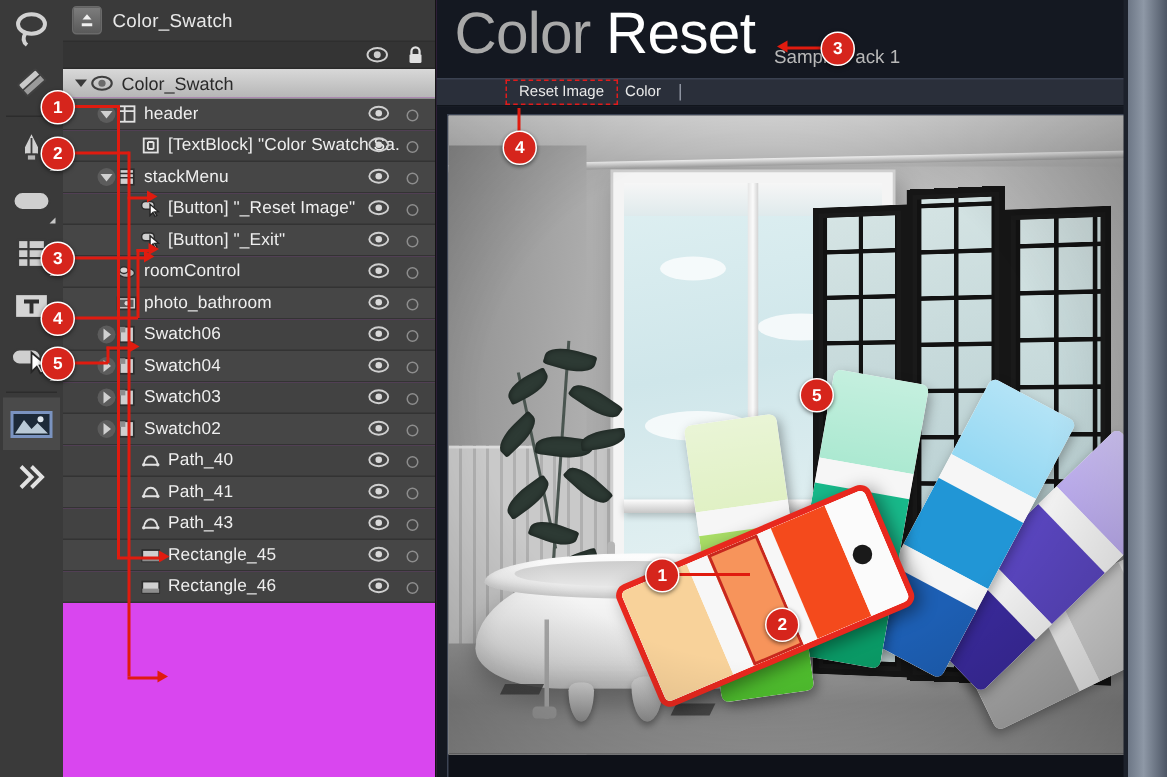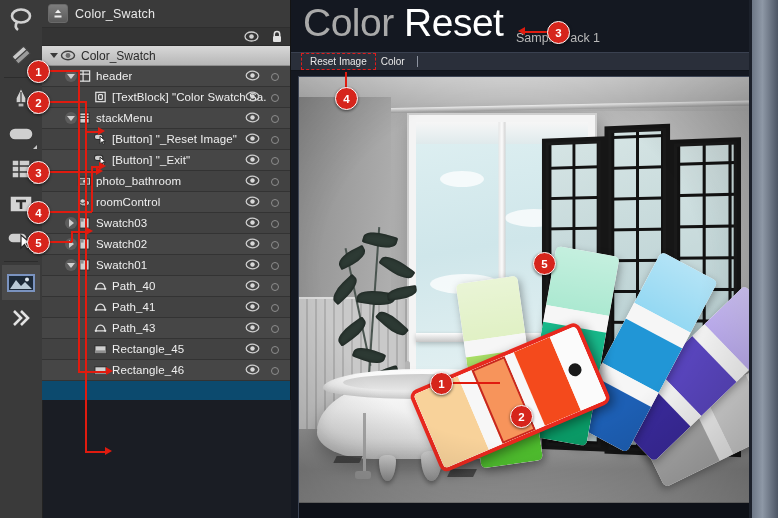--- a/index.html
+++ b/index.html
@@ -14,22 +14,22 @@
   .tb-group{background:#3a3a3a;margin-bottom:3px;padding:2px 0;}
   .tb-sep{height:1px;background:#2c2c2c;margin:1px 4px;}
   .tb-btn{position:relative;width:38px;height:35px;margin:0 2px;
           display:flex;align-items:center;justify-content:center;}
   .tb-btn.sel{background:#4a4a4a;}
   .tb-corner{position:absolute;right:3px;bottom:2px;width:0;height:0;
              border-left:4px solid transparent;border-bottom:4px solid #c8c8c8;}
   .tb-ico{display:block;}
 
   
-  .tree-panel{position:absolute;left:42px;top:0;width:248px;height:400px;
-              background:#0c4a6e;border-right:1px solid #141414;overflow:hidden;}
+  .tree-panel{position:absolute;left:42px;top:0;width:248px;height:518px;
+              background:#d946ef;border-right:1px solid #141414;overflow:hidden;}
   .tp-title{height:27px;background:#3a3a3a;display:flex;align-items:center;
             padding-left:6px;border-bottom:1px solid #2e2e2e;}
   .tp-title-ico{width:18px;height:17px;border:1px solid #6a6a6a;border-radius:3px;
                 background:linear-gradient(#7d7d7d,#5a5a5a);margin-right:7px;
                 display:flex;align-items:center;justify-content:center;}
   .tp-title-txt{color:#e8e8e8;font-size:12.5px;letter-spacing:.2px;}
   .tp-cols{height:17px;background:#343434;display:flex;align-items:center;
            justify-content:flex-end;padding-right:7px;gap:12px;
            border-bottom:1px solid #2a2a2a;}
   .tp-root{height:19px;background:linear-gradient(#d8d8d8,#b6b6b6);
@@ -62,21 +62,21 @@
   .hdr{position:relative;height:52px;}
   .hdr-title{position:absolute;left:12px;top:1px;font-size:39px;letter-spacing:-.5px;}
   .hdr-t1{color:#a9a9a9;font-weight:400;}
   .hdr-t2{color:#ffffff;font-weight:400;}
   .hdr-sub{position:absolute;left:225px;top:31px;color:#b9b9b9;font-size:12.5px;}
   .menubar{position:relative;height:17px;background:#2a2f3a;
            border-top:1px solid #3a4150;border-bottom:1px solid #11151c;
            display:flex;align-items:center;padding-left:12px;gap:0;}
   .mb-item{position:relative;color:#e9e9e9;font-size:10px;padding:1px 7px;
            white-space:nowrap;}
-  .mb-item.focus{outline:1px dashed #e01b1b;outline-offset:1px;}
+  .mb-item.focus{outline:1px dashed #e01b1b;outline-offset:1px;margin-left:36px;}
   .mb-div{width:1px;height:11px;background:#8d93a0;margin:0 5px;}
 
   .viewer{position:relative;margin:5px 7px 0 7px;height:442px;
           background:#0e1118;border:1px solid #3c4454;}
   .viewer-cap{height:14px;background:linear-gradient(#c2c2c2,#9d9d9d);
               color:#2a2a2a;font-size:9.5px;text-align:center;line-height:14px;
               letter-spacing:.4px;border-bottom:1px solid #7b7b7b;}
   .photo{position:relative;width:100%;height:426px;overflow:hidden;background:#9d9d9d;}
 
   
@@ -391,102 +391,122 @@
             <ellipse cx="7.5" cy="5.5" rx="6.3" ry="4.3" fill="none" stroke="#cfcfcf" stroke-width="1.25"></ellipse>
             <circle cx="7.5" cy="5.5" r="2.2" fill="#d8d8d8"></circle>
           </svg>
           <span class="rdot"></span>
         </div>
         <div class="row">
           <span style="display:inline-block;width:22px;flex:0 0 auto"></span>
           <span class="tw"></span>
           <span class="nico">
             <svg width="16" height="16" viewBox="0 0 16 16">
+              <ellipse cx="8" cy="9" rx="5.5" ry="3.3" fill="#b8b8b8" stroke="#2c2c2c" stroke-width="1"></ellipse>
+              <ellipse cx="6" cy="7" rx="3" ry="2.4" fill="#d2d2d2" stroke="#2c2c2c" stroke-width="1"></ellipse>
+            </svg>
+          </span>
+          <span class="row-label">roomControl</span>
+          <svg class="reye" width="15" height="11" viewBox="0 0 15 11">
+            <ellipse cx="7.5" cy="5.5" rx="6.3" ry="4.3" fill="none" stroke="#cfcfcf" stroke-width="1.25"></ellipse>
+            <circle cx="7.5" cy="5.5" r="2.2" fill="#d8d8d8"></circle>
+          </svg>
+          <span class="rdot"></span>
+        </div>
+        <div class="row">
+          <span style="display:inline-block;width:22px;flex:0 0 auto"></span>
+          <span class="tw"></span>
+          <span class="nico">
+            <svg width="16" height="16" viewBox="0 0 16 16">
               <rect x="1.5" y="4" width="13" height="8.5" fill="#cfcfcf" stroke="#2c2c2c" stroke-width="1.2"></rect>
               <rect x="3.2" y="5.6" width="9.6" height="5.3" fill="#5a5a5a"></rect>
               <circle cx="8" cy="8.2" r="1.6" fill="#d8d8d8"></circle>
             </svg>
           </span>
           <span class="row-label">photo_bathroom</span>
-          <svg class="reye" width="15" height="11" viewBox="0 0 15 11">
-            <ellipse cx="7.5" cy="5.5" rx="6.3" ry="4.3" fill="none" stroke="#cfcfcf" stroke-width="1.25"></ellipse>
-            <circle cx="7.5" cy="5.5" r="2.2" fill="#d8d8d8"></circle>
-          </svg>
-          <span class="rdot"></span>
-        </div>
-        <div class="row">
-          <span style="display:inline-block;width:22px;flex:0 0 auto"></span>
-          <span class="tw"></span>
-          <span class="nico">
-            <svg width="16" height="16" viewBox="0 0 16 16">
-              <ellipse cx="8" cy="9" rx="5.5" ry="3.3" fill="#b8b8b8" stroke="#2c2c2c" stroke-width="1"></ellipse>
-              <ellipse cx="6" cy="7" rx="3" ry="2.4" fill="#d2d2d2" stroke="#2c2c2c" stroke-width="1"></ellipse>
-            </svg>
-          </span>
-          <span class="row-label">roomControl</span>
           <svg class="reye" width="15" height="11" viewBox="0 0 15 11">
             <ellipse cx="7.5" cy="5.5" rx="6.3" ry="4.3" fill="none" stroke="#cfcfcf" stroke-width="1.25"></ellipse>
             <circle cx="7.5" cy="5.5" r="2.2" fill="#d8d8d8"></circle>
           </svg>
           <span class="rdot"></span>
         </div>
         <div class="row">
           <span style="display:inline-block;width:22px;flex:0 0 auto"></span>
           <span class="tw">
             <span class="tw-circ">
               <i class="tw-r" style="margin-left:1px;"></i>
             </span>
           </span>
           <span class="nico">
             <svg width="16" height="16" viewBox="0 0 16 16">
               <rect x="3" y="2.5" width="10" height="11" fill="#cfcfcf" stroke="#2c2c2c" stroke-width="1.2"></rect>
               <rect x="3" y="2.5" width="4" height="4" fill="#8e8e8e"></rect>
             </svg>
           </span>
-          <span class="row-label">Swatch03</span>
+          <span class="row-label">Swatch06</span>
           <svg class="reye" width="15" height="11" viewBox="0 0 15 11">
             <ellipse cx="7.5" cy="5.5" rx="6.3" ry="4.3" fill="none" stroke="#cfcfcf" stroke-width="1.25"></ellipse>
             <circle cx="7.5" cy="5.5" r="2.2" fill="#d8d8d8"></circle>
           </svg>
           <span class="rdot"></span>
         </div>
         <div class="row">
           <span style="display:inline-block;width:22px;flex:0 0 auto"></span>
           <span class="tw">
             <span class="tw-circ">
               <i class="tw-r" style="margin-left:1px;"></i>
             </span>
           </span>
           <span class="nico">
             <svg width="16" height="16" viewBox="0 0 16 16">
               <rect x="3" y="2.5" width="10" height="11" fill="#cfcfcf" stroke="#2c2c2c" stroke-width="1.2"></rect>
               <rect x="3" y="2.5" width="4" height="4" fill="#8e8e8e"></rect>
             </svg>
           </span>
-          <span class="row-label">Swatch02</span>
+          <span class="row-label">Swatch04</span>
           <svg class="reye" width="15" height="11" viewBox="0 0 15 11">
             <ellipse cx="7.5" cy="5.5" rx="6.3" ry="4.3" fill="none" stroke="#cfcfcf" stroke-width="1.25"></ellipse>
             <circle cx="7.5" cy="5.5" r="2.2" fill="#d8d8d8"></circle>
           </svg>
           <span class="rdot"></span>
         </div>
         <div class="row">
           <span style="display:inline-block;width:22px;flex:0 0 auto"></span>
           <span class="tw">
             <span class="tw-circ">
-              <i class="tw-d" style=""></i>
+              <i class="tw-r" style="margin-left:1px;"></i>
             </span>
           </span>
           <span class="nico">
             <svg width="16" height="16" viewBox="0 0 16 16">
               <rect x="3" y="2.5" width="10" height="11" fill="#cfcfcf" stroke="#2c2c2c" stroke-width="1.2"></rect>
               <rect x="3" y="2.5" width="4" height="4" fill="#8e8e8e"></rect>
             </svg>
           </span>
-          <span class="row-label">Swatch01</span>
+          <span class="row-label">Swatch03</span>
+          <svg class="reye" width="15" height="11" viewBox="0 0 15 11">
+            <ellipse cx="7.5" cy="5.5" rx="6.3" ry="4.3" fill="none" stroke="#cfcfcf" stroke-width="1.25"></ellipse>
+            <circle cx="7.5" cy="5.5" r="2.2" fill="#d8d8d8"></circle>
+          </svg>
+          <span class="rdot"></span>
+        </div>
+        <div class="row">
+          <span style="display:inline-block;width:22px;flex:0 0 auto"></span>
+          <span class="tw">
+            <span class="tw-circ">
+              <i class="tw-r" style="margin-left:1px;"></i>
+            </span>
+          </span>
+          <span class="nico">
+            <svg width="16" height="16" viewBox="0 0 16 16">
+              <rect x="3" y="2.5" width="10" height="11" fill="#cfcfcf" stroke="#2c2c2c" stroke-width="1.2"></rect>
+              <rect x="3" y="2.5" width="4" height="4" fill="#8e8e8e"></rect>
+            </svg>
+          </span>
+          <span class="row-label">Swatch02</span>
           <svg class="reye" width="15" height="11" viewBox="0 0 15 11">
             <ellipse cx="7.5" cy="5.5" rx="6.3" ry="4.3" fill="none" stroke="#cfcfcf" stroke-width="1.25"></ellipse>
             <circle cx="7.5" cy="5.5" r="2.2" fill="#d8d8d8"></circle>
           </svg>
           <span class="rdot"></span>
         </div>
         <div class="row">
           <span style="display:inline-block;width:38px;flex:0 0 auto"></span>
           <span class="tw"></span>
           <span class="nico">

